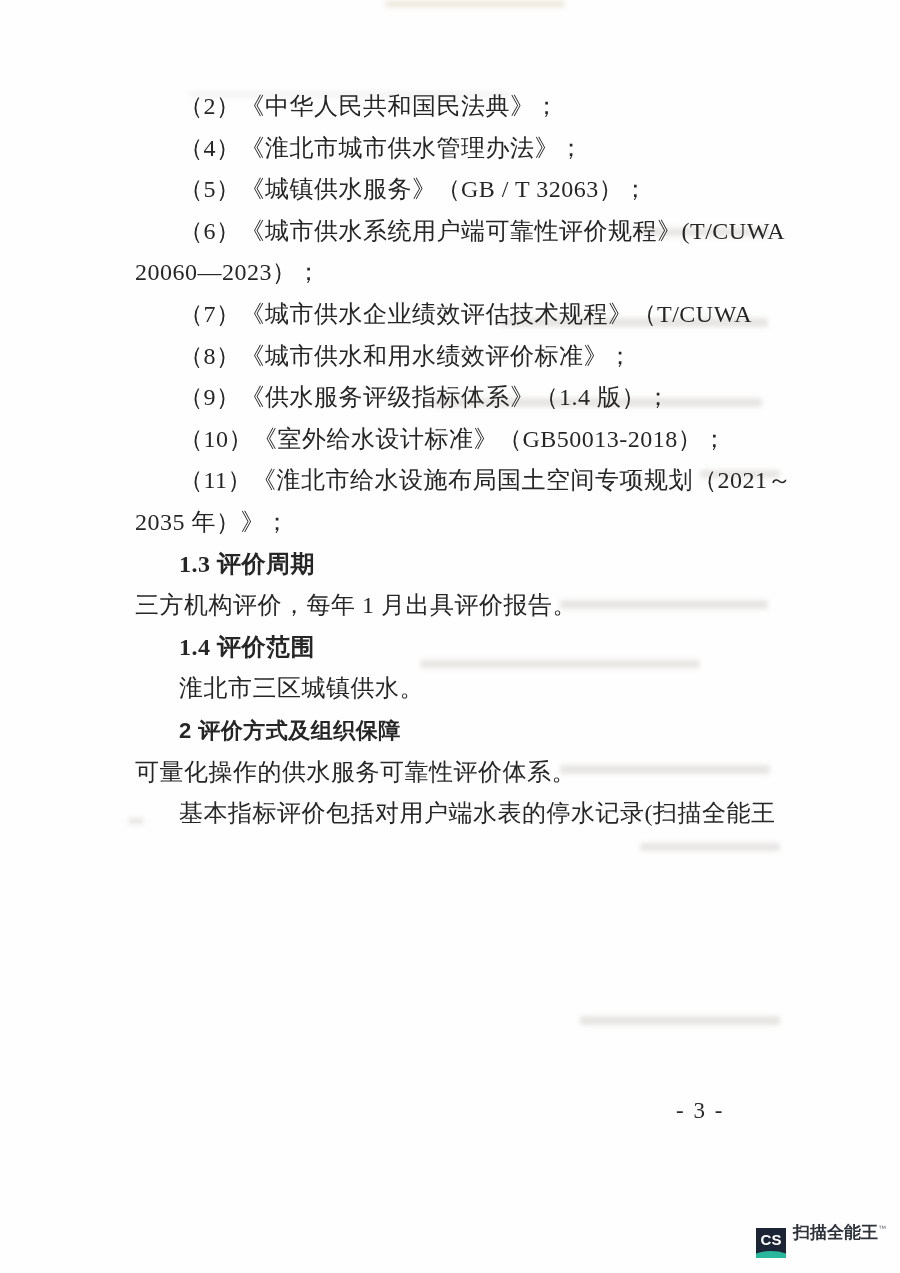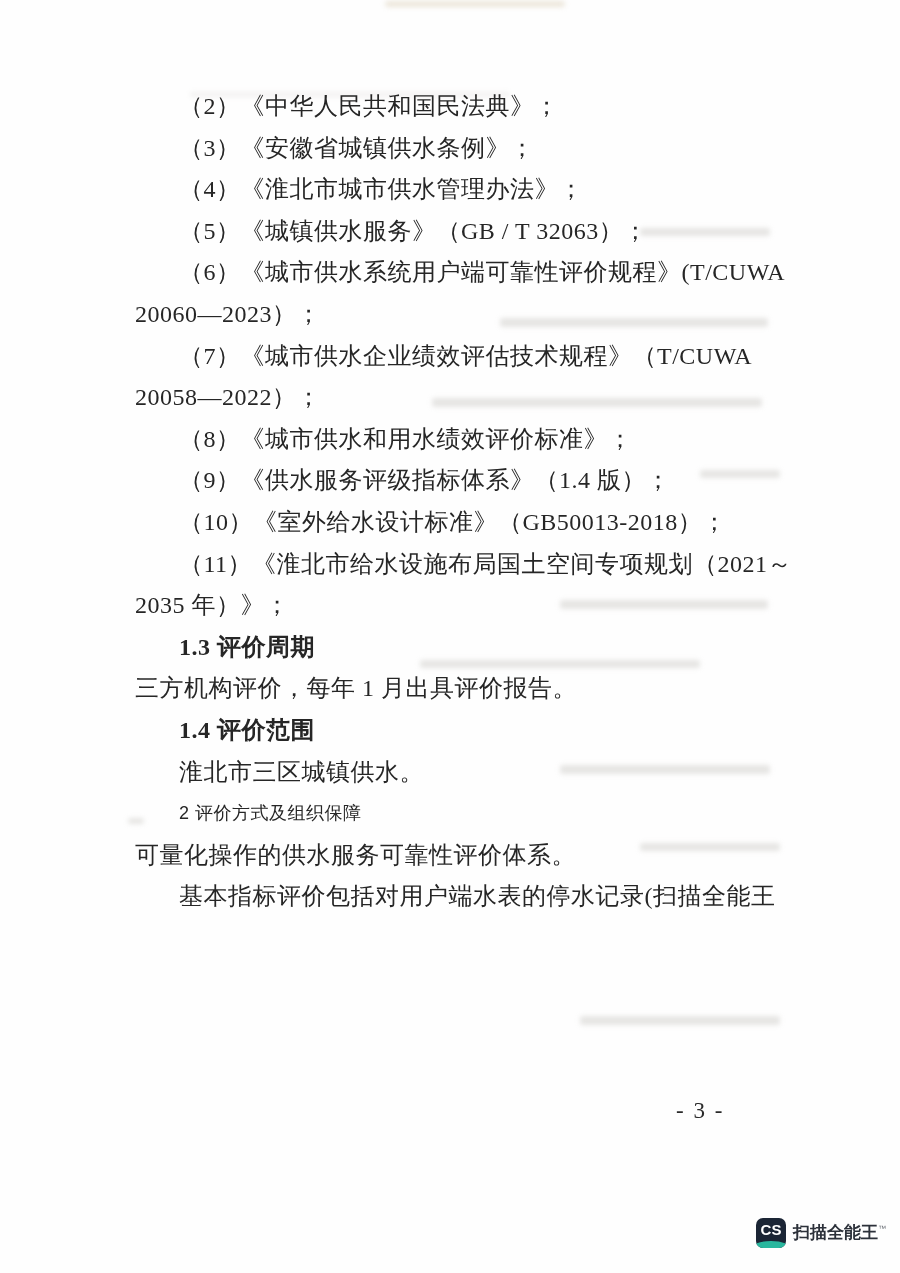--- a/index.html
+++ b/index.html
@@ -19,22 +19,22 @@
     line-height:41.6px;
     font-size:24px;
     letter-spacing:0.5px;
     color:#262626;
     white-space:nowrap;
   }
   .line.indent{padding-left:44px;}
   .line.h-bold{font-weight:bold;}
   .line.h-sans{
     font-family:"Liberation Sans","DejaVu Sans",sans-serif;
-    font-weight:400;
-    font-size:18px;
+    font-weight:700;
+    font-size:22px;
   }
   .page-number{
     position:absolute;
     left:676px;top:1098px;
     font-size:23px;
     letter-spacing:2px;
     color:#2a2a2a;
   }
   
   .smudge{
@@ -45,23 +45,23 @@
     pointer-events:none;
   }
   .smudge.warm{background:rgba(214,202,176,0.45);}
   
   .watermark{
     position:absolute;
     left:756px;top:1217px;
     width:140px;height:45px;
   }
   .cs-icon{
-    position:absolute;left:0;top:1px;
+    position:absolute;left:0;top:11px;
     width:30px;height:30px;
-    border-radius:7px;
+    border-radius:0;
     overflow:hidden;
     font-family:"Liberation Sans","DejaVu Sans",sans-serif;
   }
   .cs-icon .sq{
     position:absolute;inset:0;
   }
   .cs-icon .cs-text{
     position:absolute;left:0;right:0;top:3px;
     text-align:center;
     color:#ffffff;
@@ -107,27 +107,25 @@
   <div class="smudge" style="left:700px;top:470px;width:80px;height:8px;"></div>
   <div class="smudge" style="left:560px;top:600px;width:208px;height:9px;"></div>
   <div class="smudge" style="left:420px;top:660px;width:280px;height:8px;"></div>
   <div class="smudge" style="left:560px;top:765px;width:210px;height:9px;"></div>
   <div class="smudge" style="left:640px;top:843px;width:140px;height:8px;"></div>
   <div class="smudge" style="left:128px;top:818px;width:16px;height:6px;"></div>
   <div class="smudge" style="left:580px;top:1016px;width:200px;height:9px;"></div>
 
   <div class="doc-body">
       <div class="line indent">（2）《中华人民共和国民法典》；</div>
-      <div class="line indent">（3）《安徽省城镇供水条例》；</div>
       <div class="line indent">（4）《淮北市城市供水管理办法》；</div>
       <div class="line indent">（5）《城镇供水服务》（GB / T 32063）；</div>
       <div class="line indent">（6）《城市供水系统用户端可靠性评价规程》(T/CUWA</div>
       <div class="line">20060—2023）；</div>
       <div class="line indent">（7）《城市供水企业绩效评估技术规程》（T/CUWA</div>
-      <div class="line">20058—2022）；</div>
       <div class="line indent">（8）《城市供水和用水绩效评价标准》；</div>
       <div class="line indent">（9）《供水服务评级指标体系》（1.4 版）；</div>
       <div class="line indent">（10）《室外给水设计标准》（GB50013-2018）；</div>
       <div class="line indent">（11）《淮北市给水设施布局国土空间专项规划（2021～</div>
       <div class="line">2035 年）》；</div>
       <div class="line indent h-bold">1.3 评价周期</div>
       <div class="line">三方机构评价，每年 1 月出具评价报告。</div>
       <div class="line indent h-bold">1.4 评价范围</div>
       <div class="line indent">淮北市三区城镇供水。</div>
       <div class="line indent h-sans">2 评价方式及组织保障</div>

